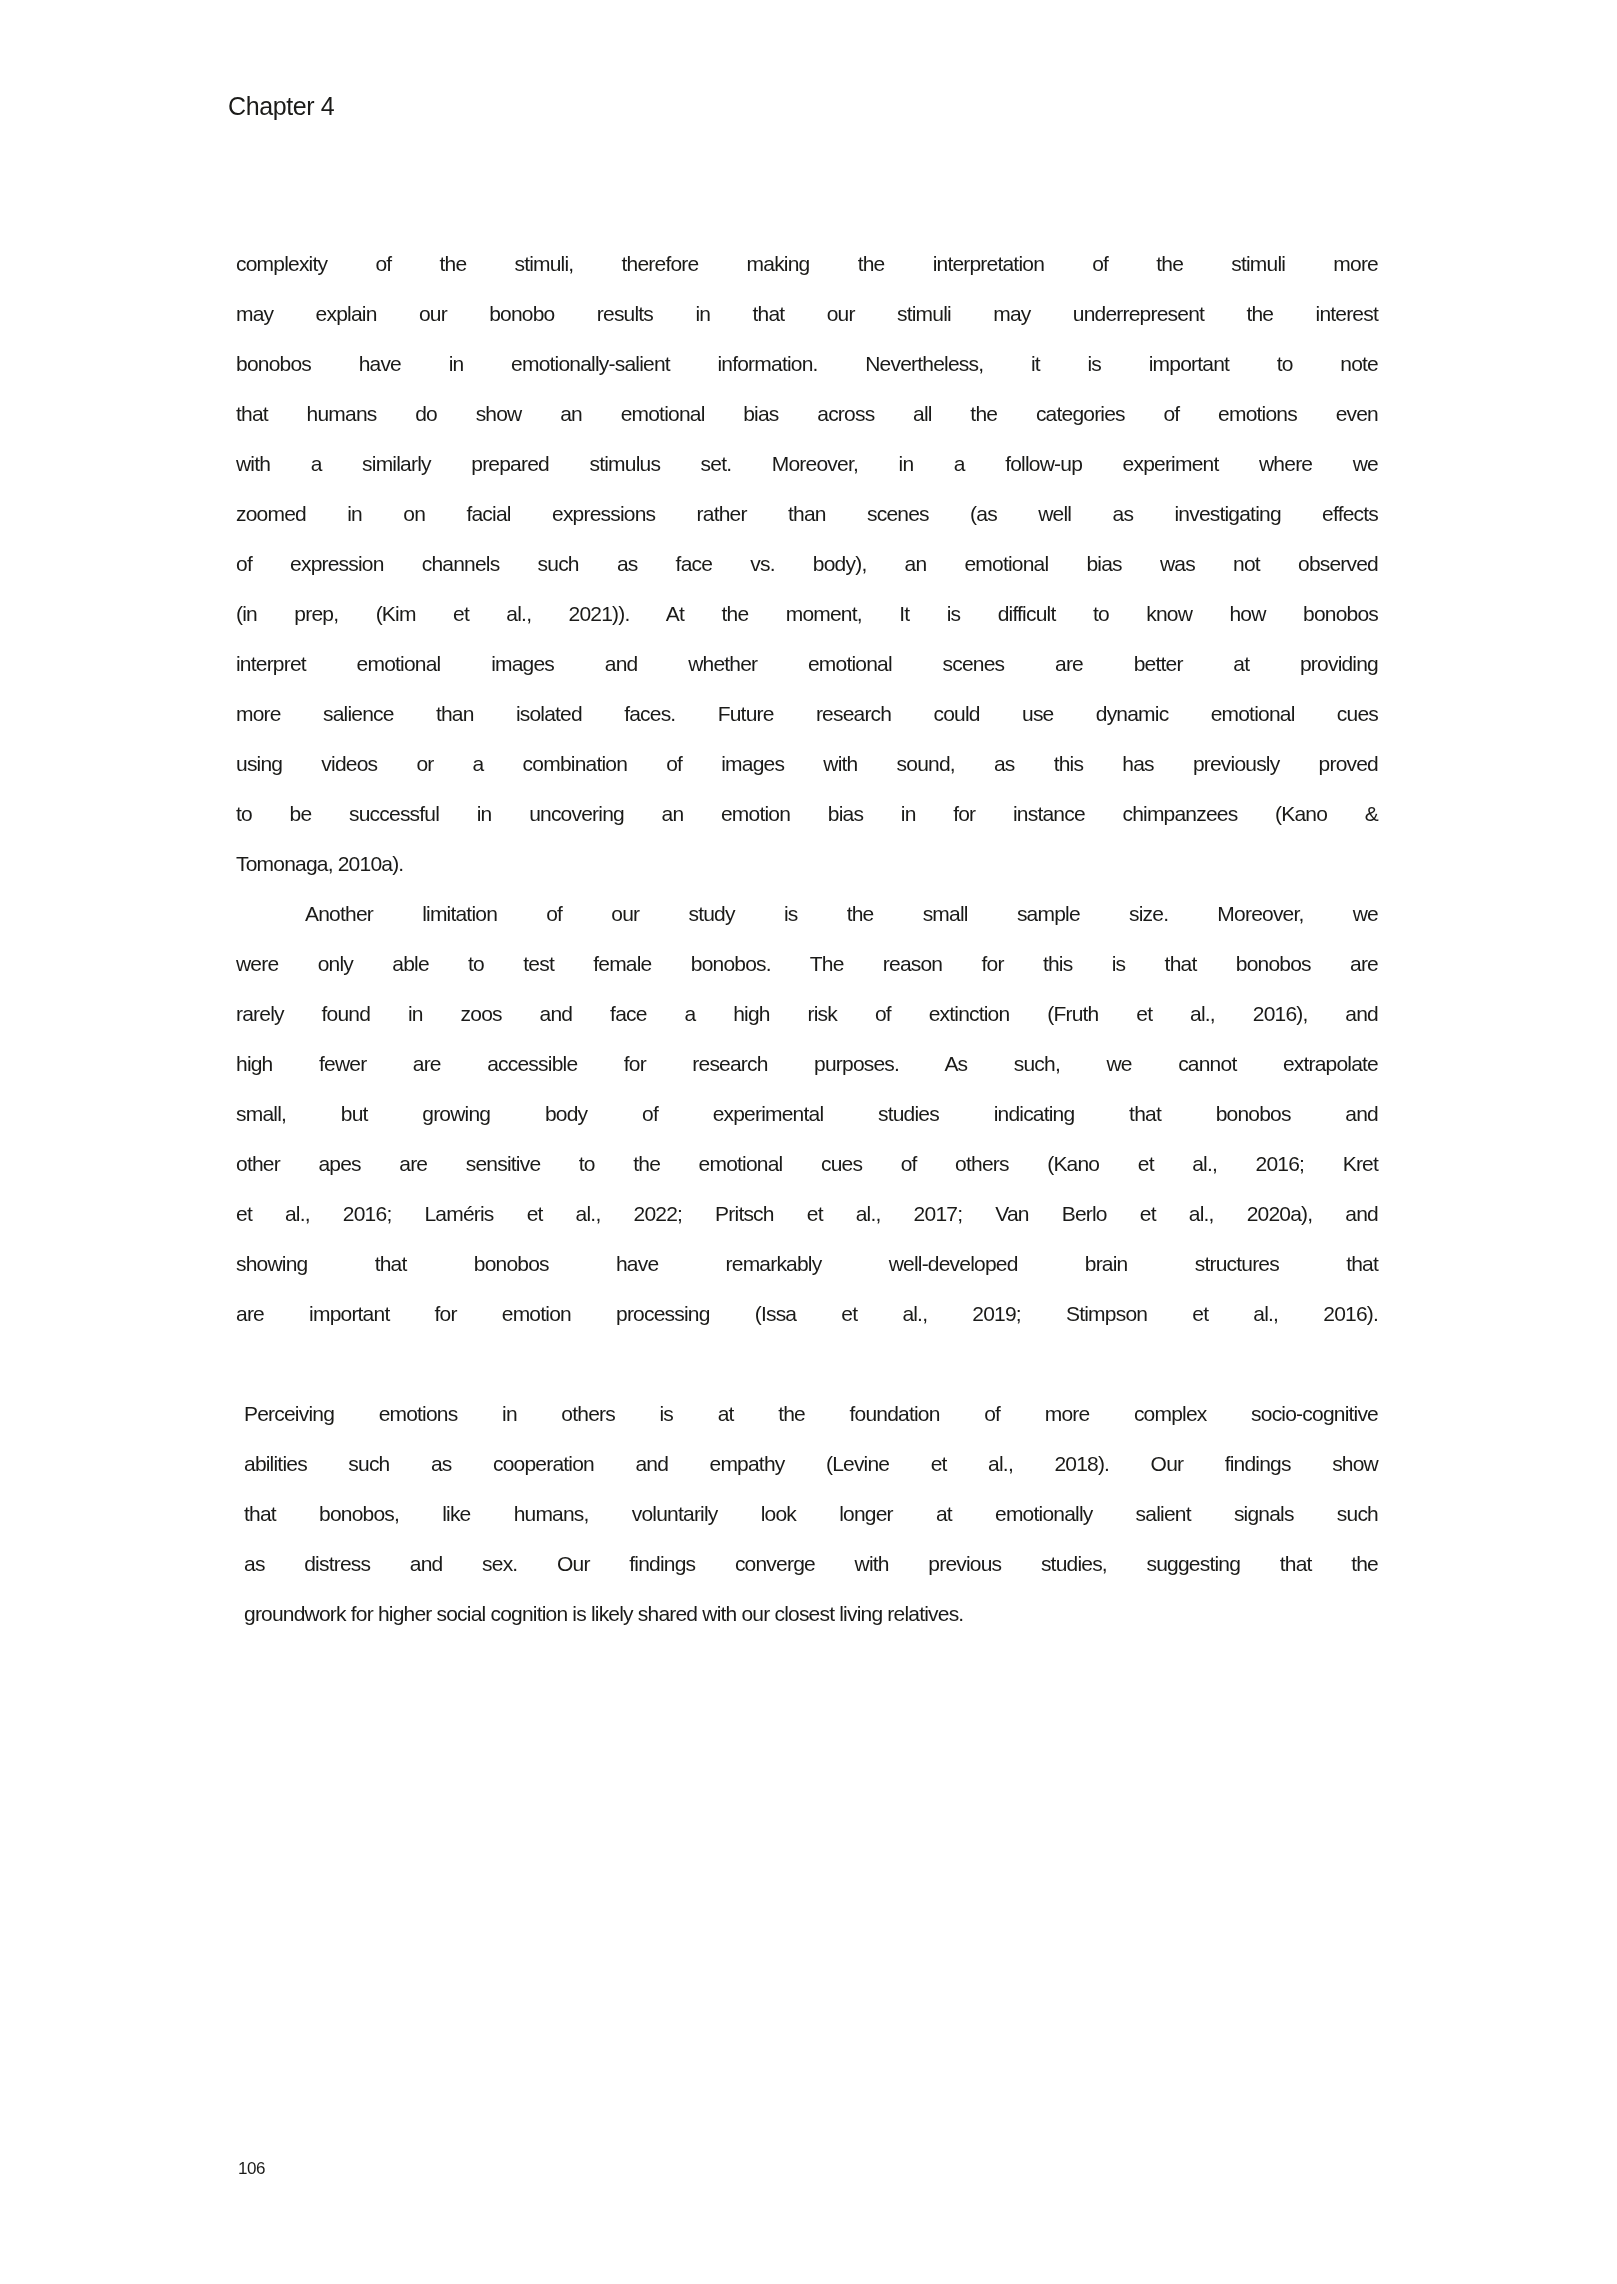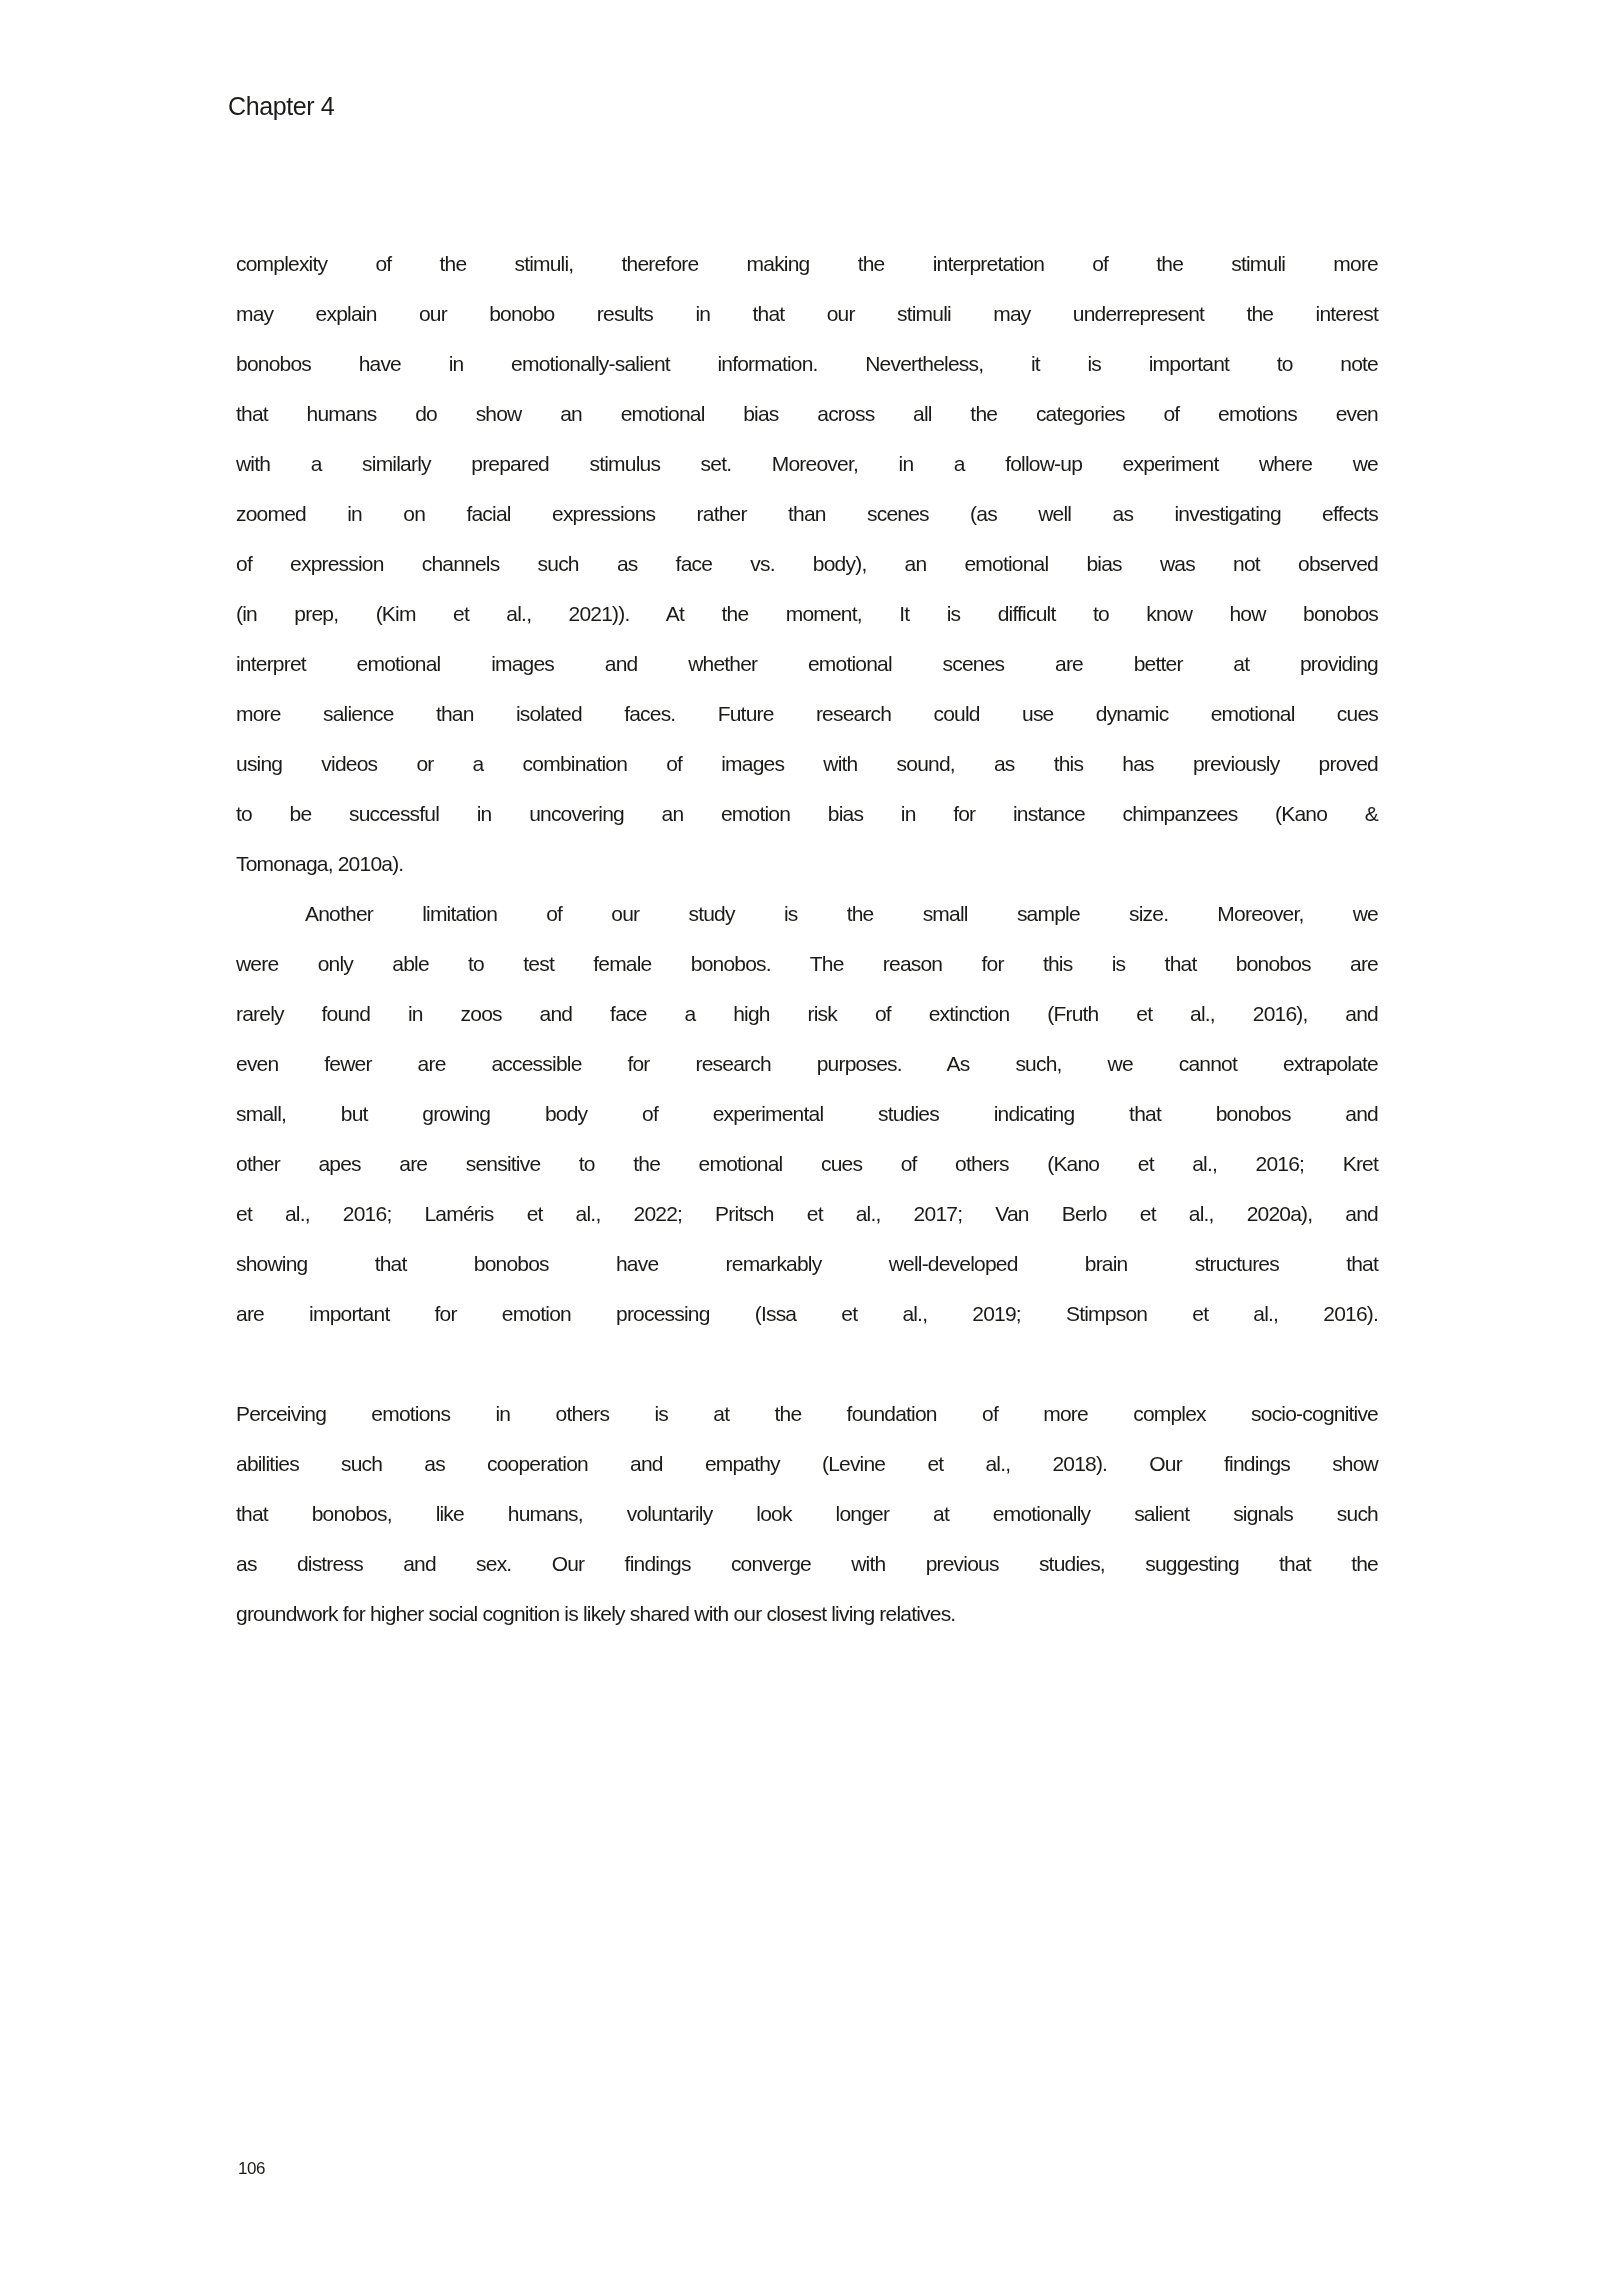--- a/index.html
+++ b/index.html
@@ -23,21 +23,21 @@
     letter-spacing: -0.4px;
     white-space: nowrap;
   }
   .body-column {
     position: absolute;
     left: 236px;
     top: 239px;
     width: 1142px;
   }
   .paragraph { margin: 0; }
-  .paragraph.space-before { margin-top: 50px; }
+  .paragraph.space-before { margin-top: 50px; margin-left: 8px; }
   .line {
     line-height: 50px;
     font-size: 21px;
     letter-spacing: -0.8px;
     text-align: justify;
     text-align-last: justify;
   }
   .line.indent { text-indent: 69px; }
   .line.natural {
     text-align-last: left;
@@ -69,21 +69,21 @@
       <div class="line">interpret emotional images and whether emotional scenes are better at providing</div>
       <div class="line">more salience than isolated faces. Future research could use dynamic emotional cues</div>
       <div class="line">using videos or a combination of images with sound, as this has previously proved</div>
       <div class="line">to be successful in uncovering an emotion bias in for instance chimpanzees (Kano &amp;</div>
       <div class="line natural">Tomonaga, 2010a).</div>
     </div>
     <div class="paragraph">
       <div class="line indent">Another limitation of our study is the small sample size. Moreover, we</div>
       <div class="line">were only able to test female bonobos. The reason for this is that bonobos are</div>
       <div class="line">rarely found in zoos and face a high risk of extinction (Fruth et al., 2016), and</div>
-      <div class="line">even fewer are accessible for research purposes. As such, we cannot extrapolate</div>
+      <div class="line">high fewer are accessible for research purposes. As such, we cannot extrapolate</div>
       <div class="line">small, but growing body of experimental studies indicating that bonobos and</div>
       <div class="line">other apes are sensitive to the emotional cues of others (Kano et al., 2016; Kret</div>
       <div class="line">et al., 2016; Laméris et al., 2022; Pritsch et al., 2017; Van Berlo et al., 2020a), and</div>
       <div class="line">showing that bonobos have remarkably well-developed brain structures that</div>
       <div class="line">are important for emotion processing (Issa et al., 2019; Stimpson et al., 2016).</div>
     </div>
     <div class="paragraph space-before">
       <div class="line">Perceiving emotions in others is at the foundation of more complex socio-cognitive</div>
       <div class="line">abilities such as cooperation and empathy (Levine et al., 2018). Our findings show</div>
       <div class="line">that bonobos, like humans, voluntarily look longer at emotionally salient signals such</div>

